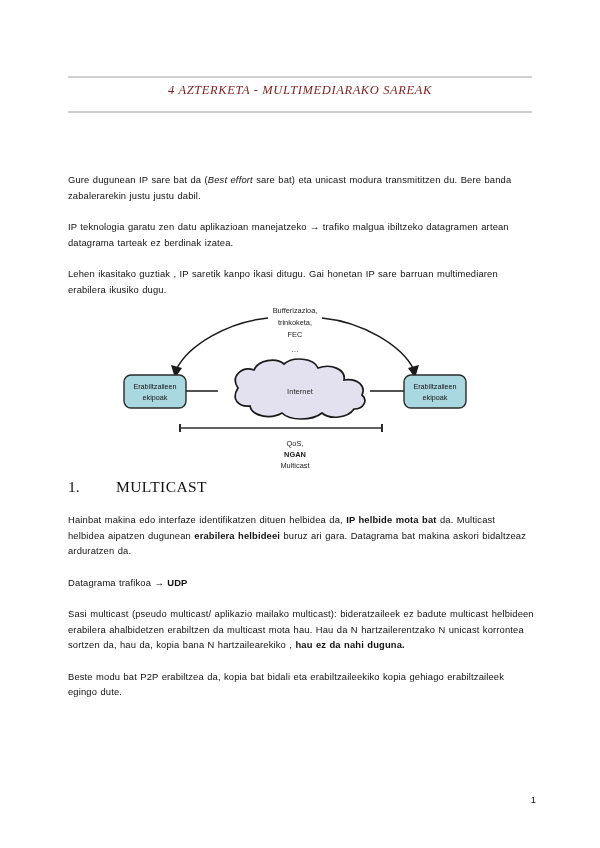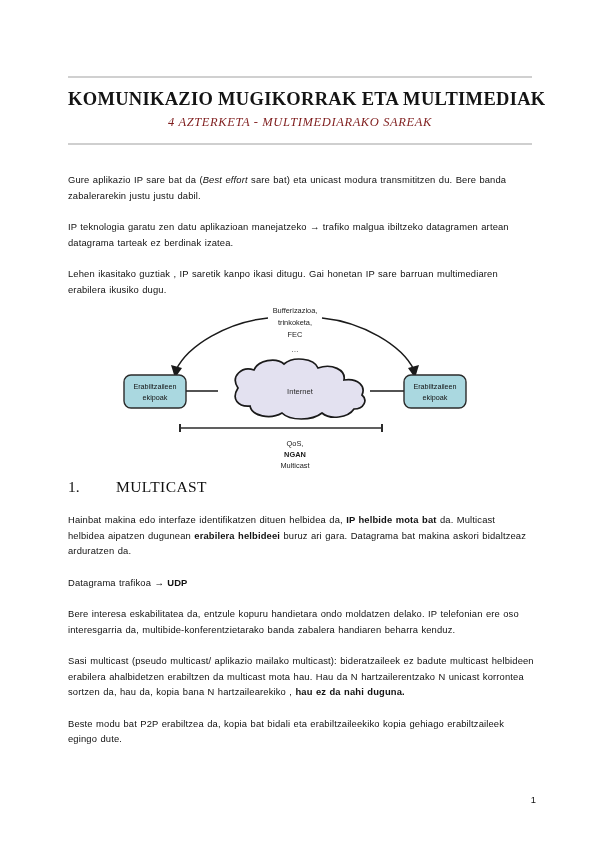--- a/index.html
+++ b/index.html
@@ -143,29 +143,28 @@
     color: #111111;
   }
 </style>
 </head>
 <body>
 
 <div class="page">
 
   <div class="header-block">
     <div class="rule"></div>
-    <h1 class="doc-title">KOMUNIKAZIO MUGIKORRAK ETA MULTIMEDIAK</h1>
     <div class="doc-subtitle">4 AZTERKETA - MULTIMEDIARAKO SAREAK</div>
     <div class="rule-bottom-wrap">
       <div class="rule thin"></div>
     </div>
   </div>
 
   <div class="content">
-    <p class="para"><span>Gure aplikazio IP sare bat da (</span><span class="it">Best effort</span><span> sare bat)  eta unicast modura transmititzen du. Bere banda zabalerarekin justu justu dabil.</span></p>
+    <p class="para"><span>Gure dugunean IP sare bat da (</span><span class="it">Best effort</span><span> sare bat)  eta unicast modura transmititzen du. Bere banda zabalerarekin justu justu dabil.</span></p>
 
     <p class="para">IP teknologia garatu zen datu aplikazioan manejatzeko → trafiko malgua ibiltzeko datagramen artean datagrama tarteak ez berdinak izatea.</p>
 
     <p class="para">Lehen ikasitako guztiak , IP saretik kanpo ikasi ditugu. Gai honetan IP sare barruan multimediaren erabilera ikusiko dugu.</p>
   </div>
 
   <div class="figure">
     <svg width="354" height="172" viewBox="0 0 354 172" xmlns="http://www.w3.org/2000/svg">
 
       <g>
@@ -228,21 +227,20 @@
   <div class="section-heading">
     <span class="num">1.</span>
     <span class="htext">MULTICAST</span>
   </div>
 
   <div class="content2">
     <p class="para"><span>Hainbat makina edo interfaze identifikatzen dituen helbidea da, </span><span class="bd">IP helbide mota bat</span><span> da. Multicast helbidea aipatzen dugunean </span><span class="bd">erabilera helbideei</span><span> buruz ari gara. Datagrama bat makina askori bidaltzeaz arduratzen da.</span></p>
 
     <p class="para"><span>Datagrama trafikoa → </span><span class="bd">UDP</span></p>
 
-    <p class="para">Bere interesa eskabilitatea da, entzule kopuru handietara ondo moldatzen delako. IP telefonian ere oso interesgarria da, multibide-konferentzietarako banda zabalera handiaren beharra kenduz.</p>
 
     <p class="para"><span>Sasi multicast (pseudo multicast/ aplikazio mailako multicast): bideratzaileek ez badute multicast helbideen erabilera ahalbidetzen erabiltzen da multicast mota hau. Hau da N hartzailerentzako N unicast korrontea sortzen da, hau da, kopia bana N hartzailearekiko , </span><span class="bd">hau ez da nahi duguna.</span></p>
 
     <p class="para">Beste modu bat P2P erabiltzea da, kopia bat bidali eta erabiltzaileekiko kopia gehiago erabiltzaileek egingo dute.</p>
   </div>
 
   <div class="page-number">1</div>
 
 </div>
 

